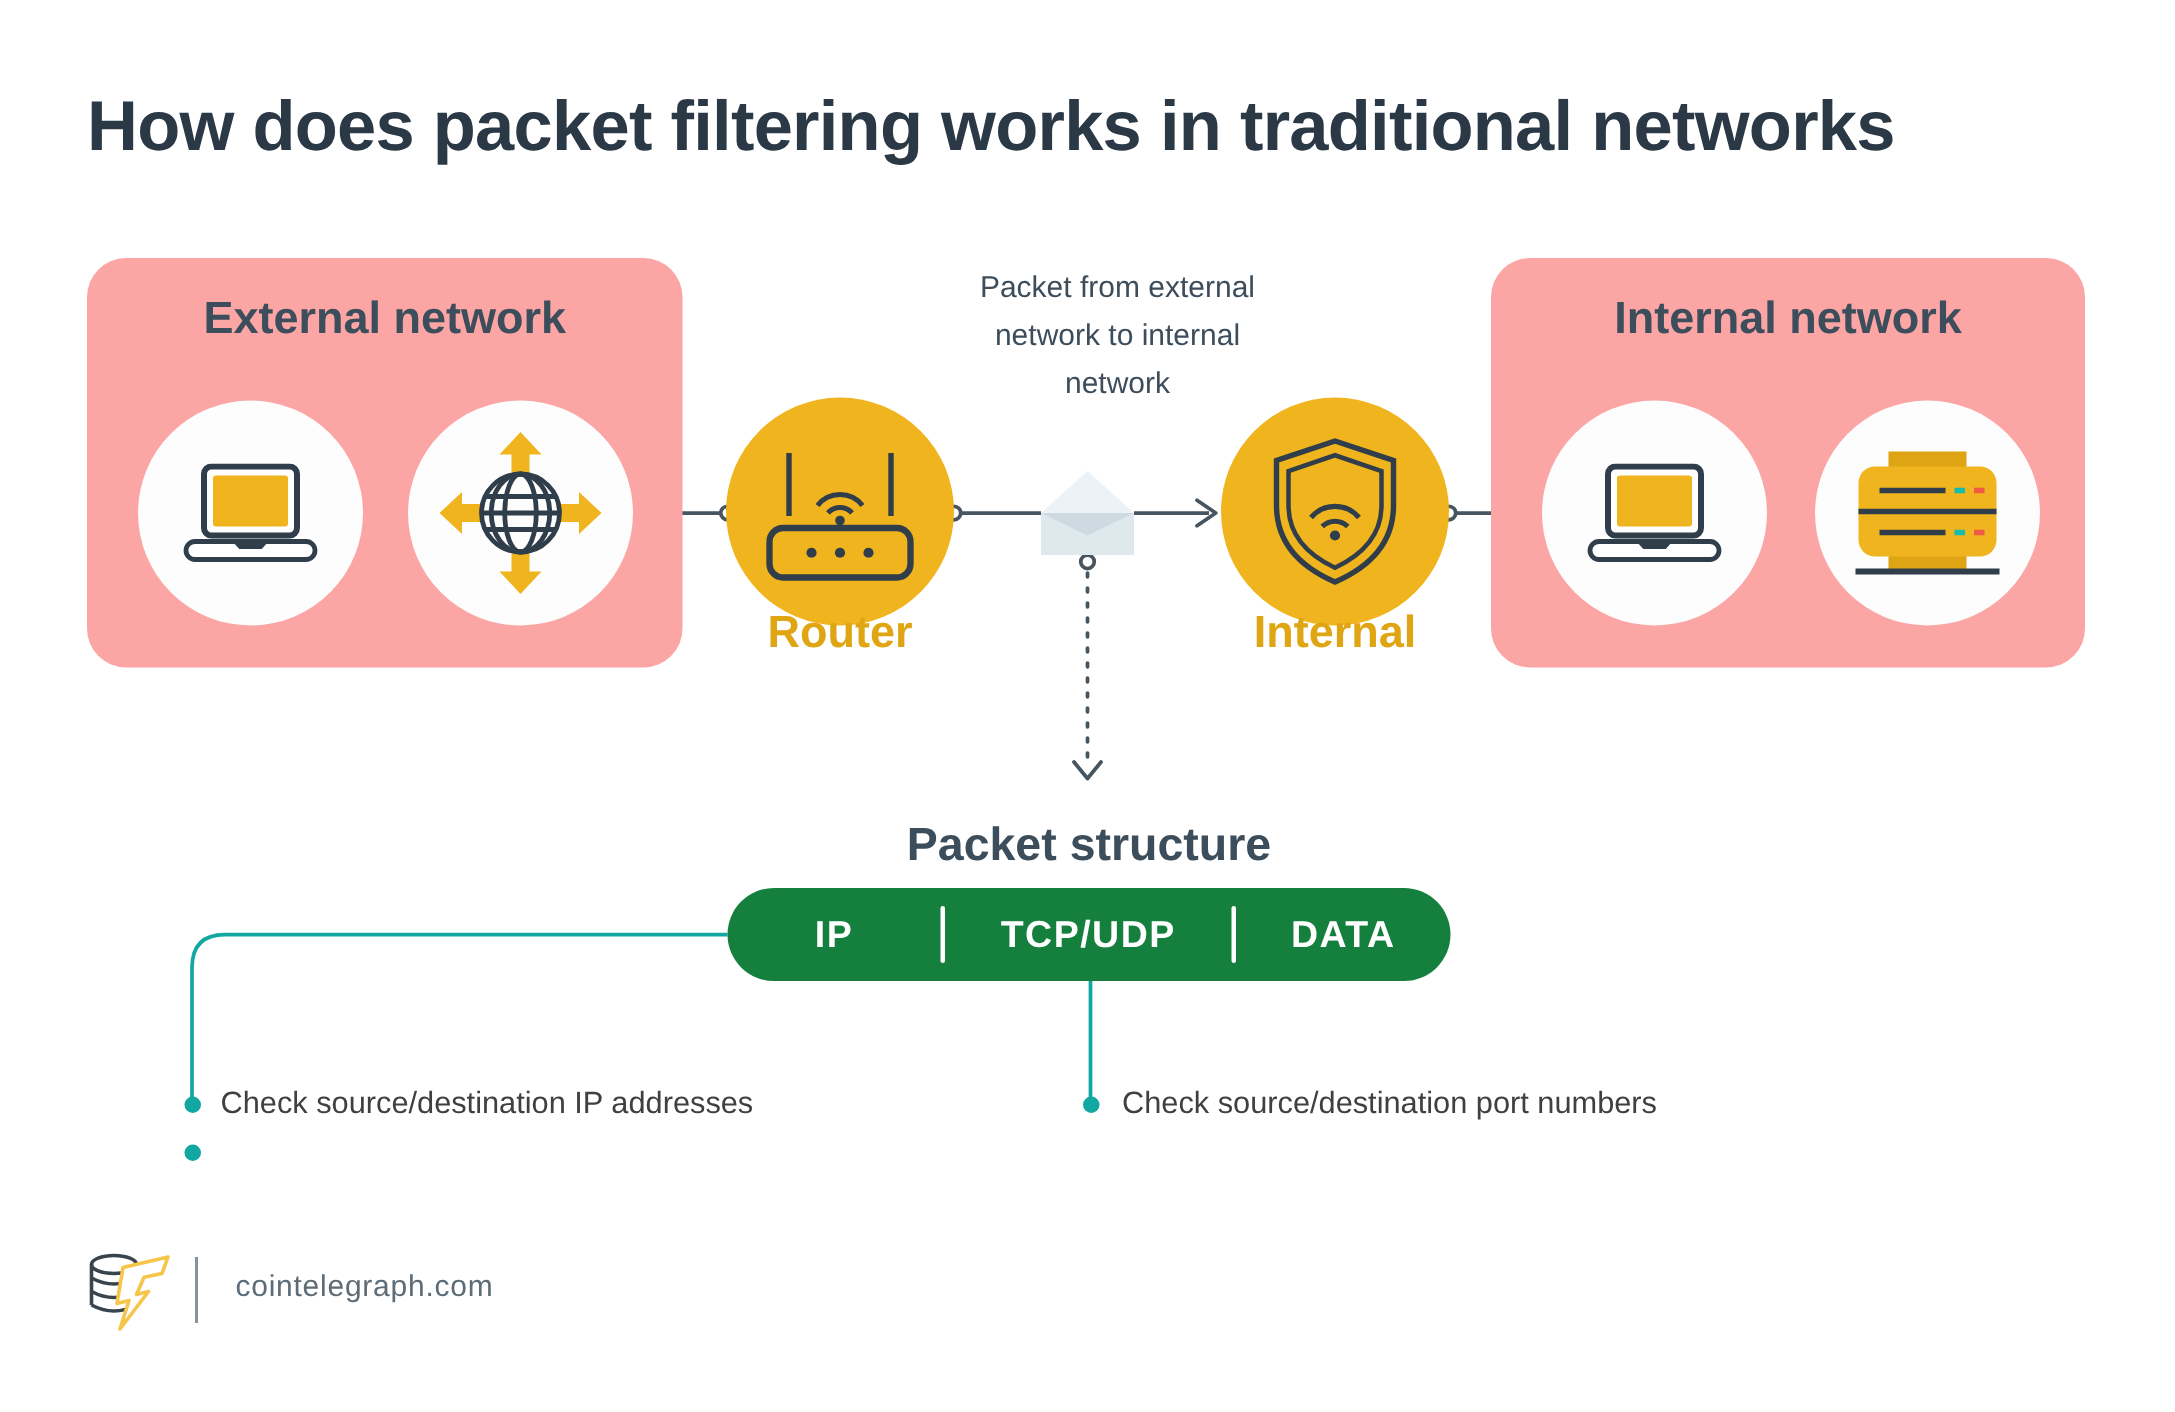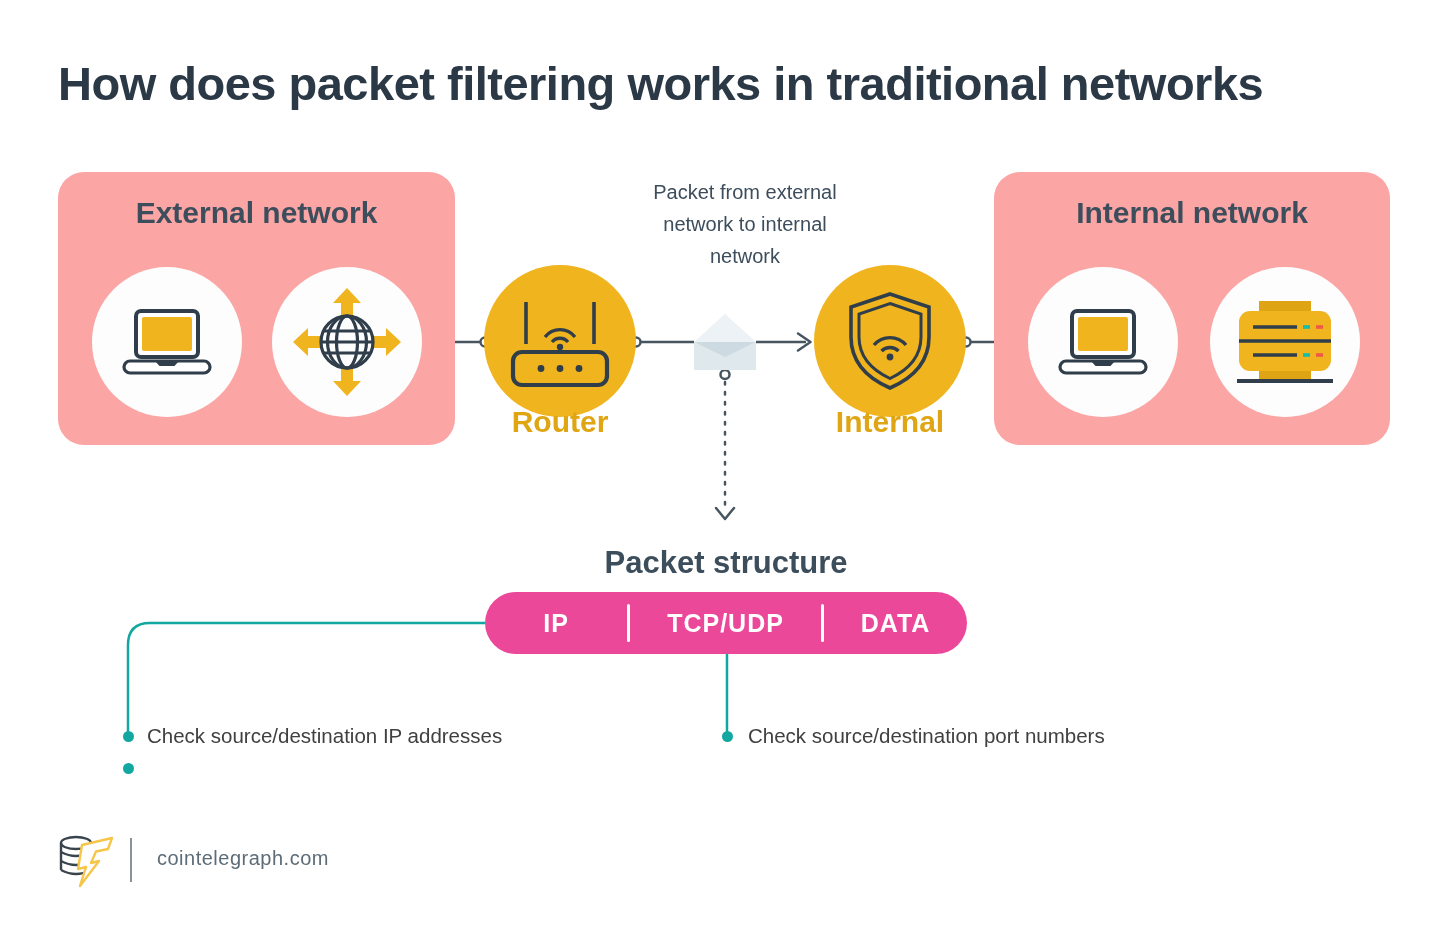--- a/index.html
+++ b/index.html
@@ -40,21 +40,21 @@
   .packet-note{
     left:628px;top:176px;width:234px;text-align:center;
     font-size:20px;line-height:32px;color:#3D4D5C;
   }
   
   .packet-structure-heading{
     left:576px;top:528px;width:300px;text-align:center;
     font-size:31px;font-weight:bold;color:#3C4D5B;margin-top:17px;
   }
   .pill{
-    left:485px;top:592px;width:482px;height:62px;border-radius:31px;background:#ec4899;
+    left:485px;top:592px;width:482px;height:62px;border-radius:31px;background:#15803d;
     display:flex;align-items:center;
   }
   .pill-seg{
     color:#ffffff;font-size:25px;font-weight:bold;letter-spacing:1px;text-align:center;
   }
   .pill-seg.s1{width:142px;}
   .pill-seg.s2{width:191px;}
   .pill-seg.s3{flex:1;}
   .pill-divider{width:3px;height:38px;background:#ffffff;border-radius:2px;}
   

